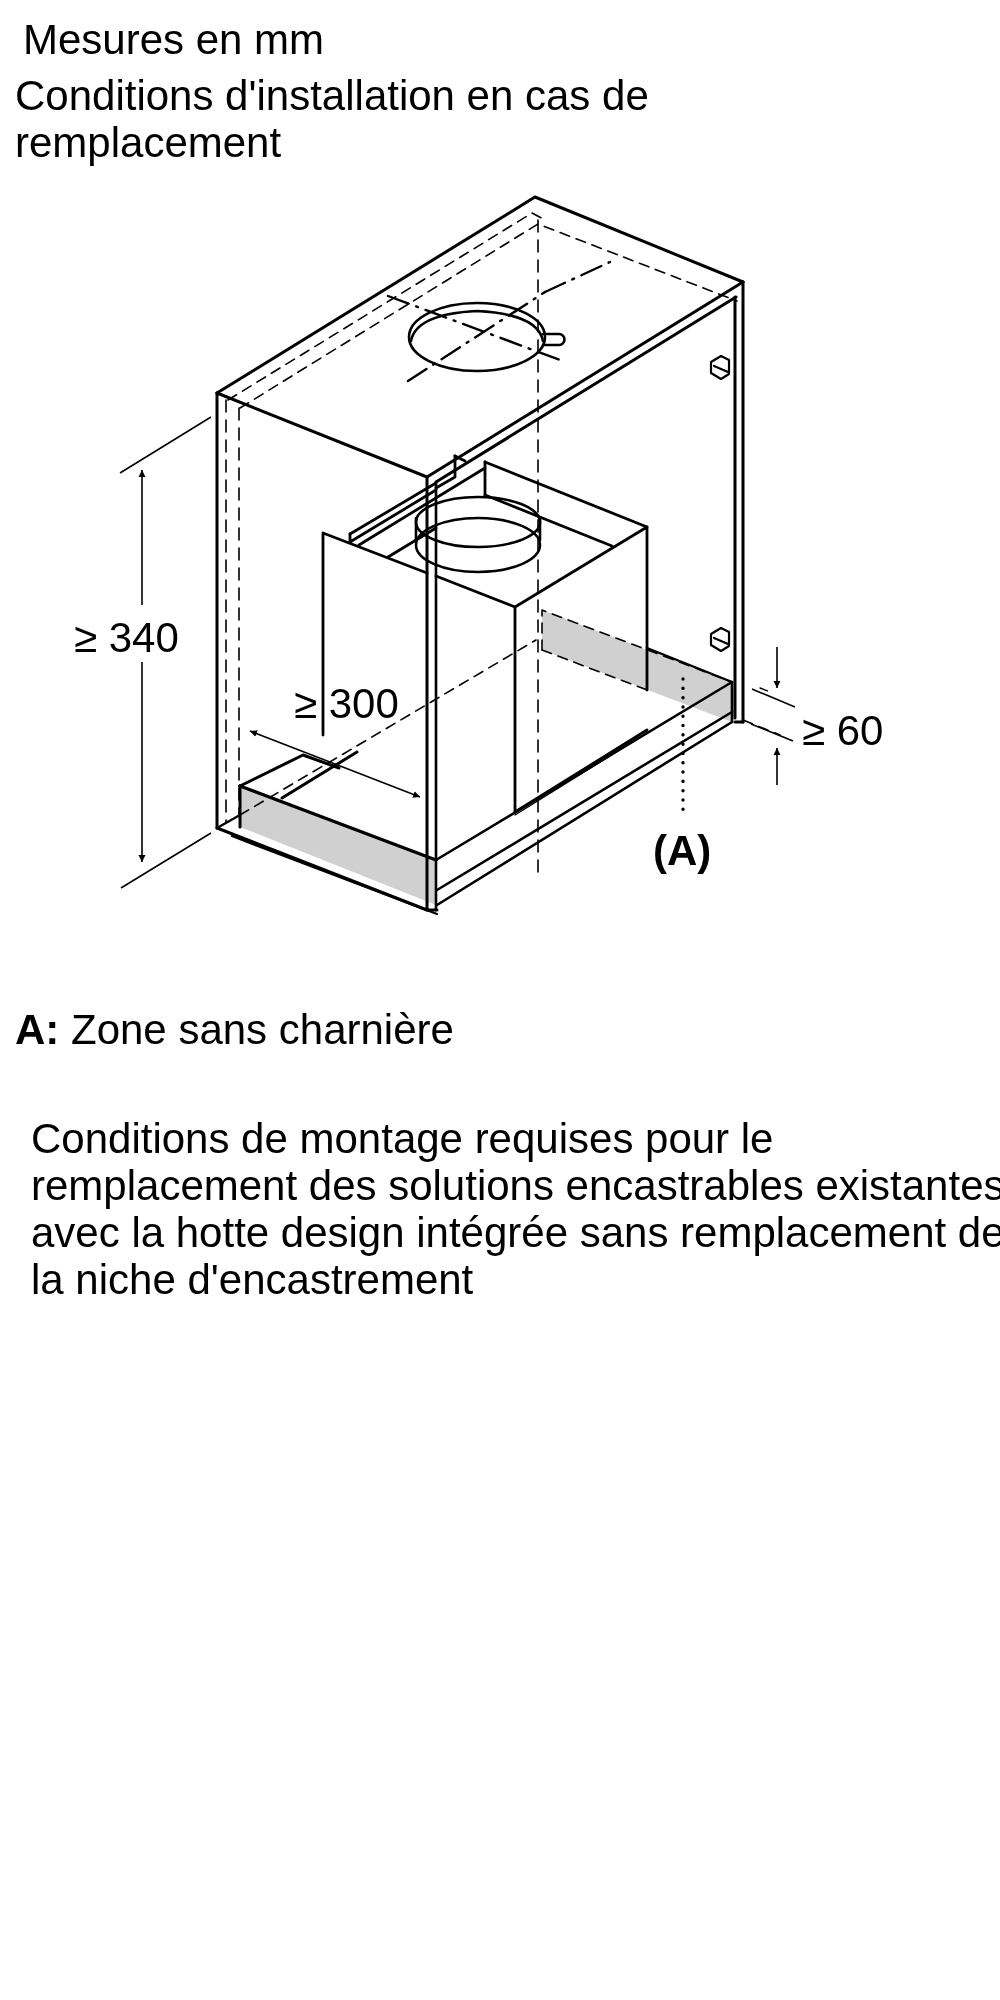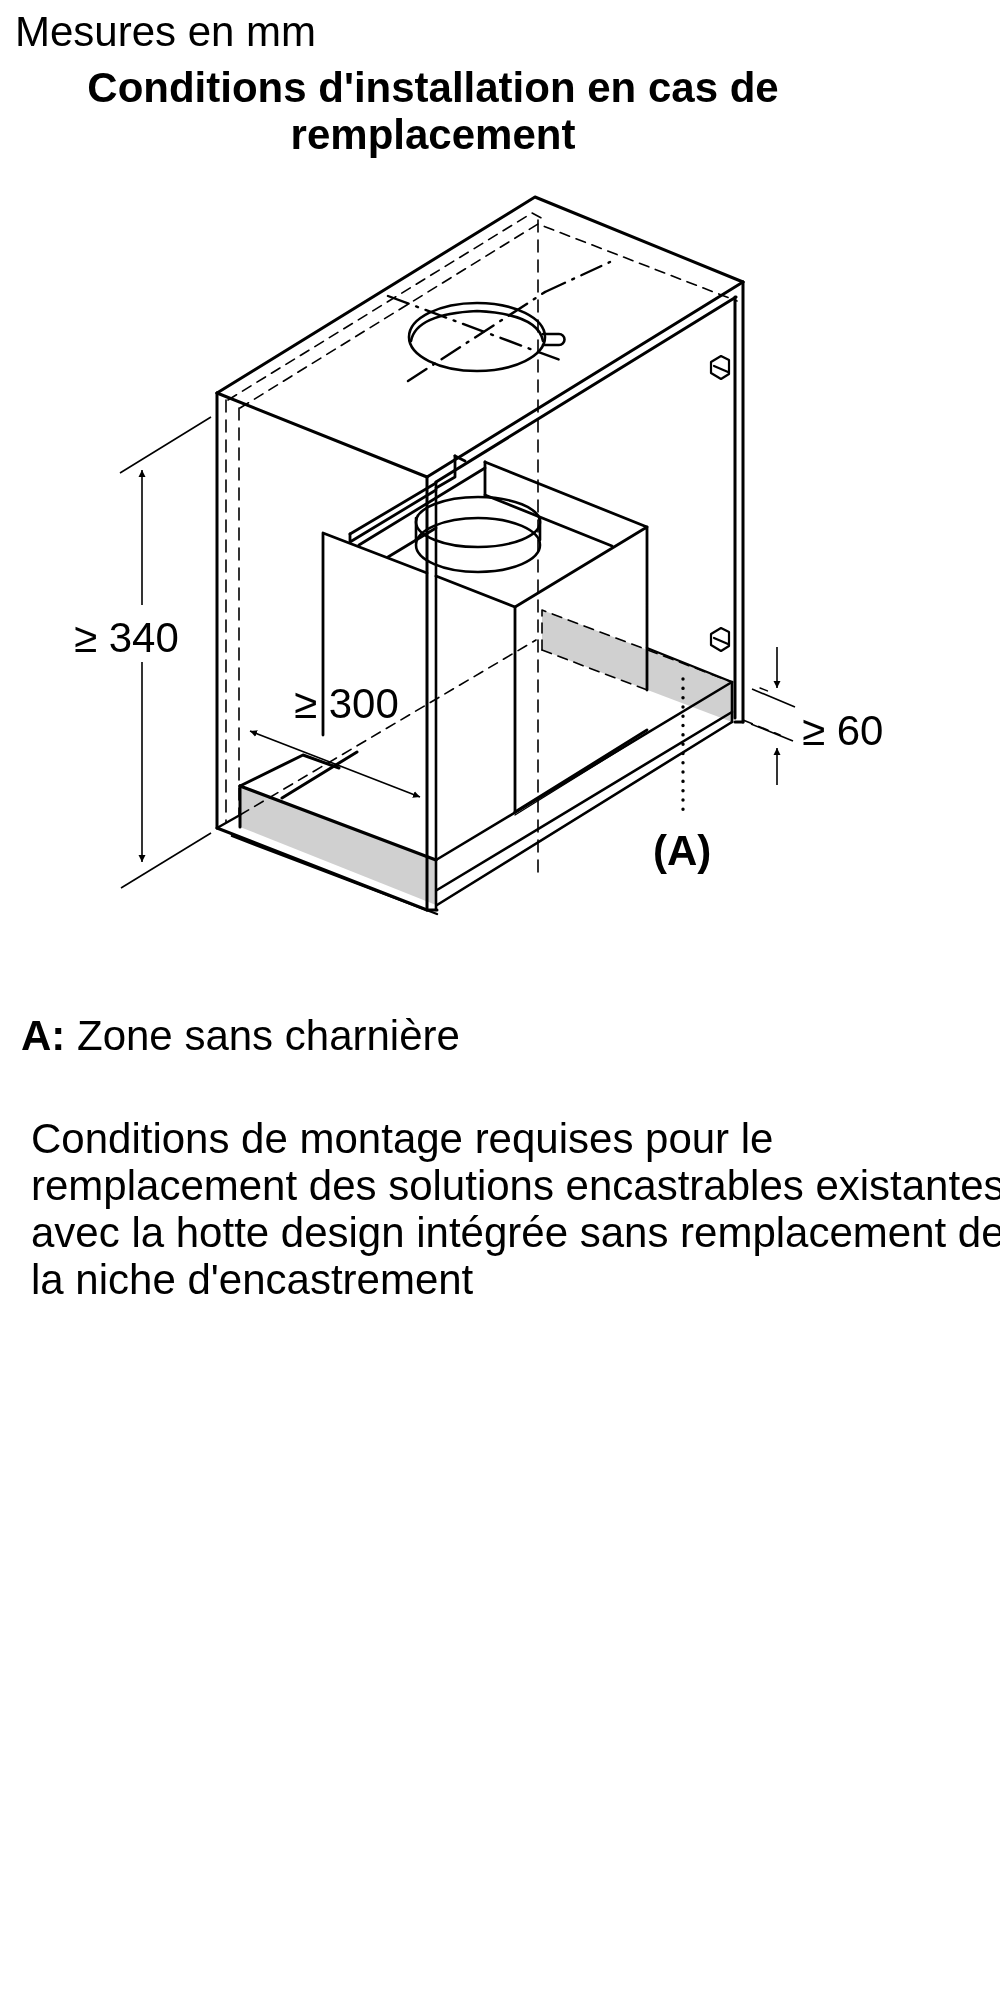--- a/index.html
+++ b/index.html
@@ -18,48 +18,47 @@
     .header {
       position: absolute;
       left: 15px;
       top: 8px;
       width: 980px;
     }
     .subtitle {
       font-size: 42px;
       line-height: 48px;
       font-weight: normal;
+      margin: 8px;
+    }
+    .title {
+      font-size: 42px;
+      line-height: 47px;
+      font-weight: normal;
       margin: 0;
-    }
-    .title {
-      font-size: 42px;
-      line-height: 47px;
-      font-weight: bold;
-      margin: 8px;
       width: 820px;
-      text-align: center;
     }
     .diagram {
       position: absolute;
       left: 0;
       top: 0;
       width: 1000px;
       height: 960px;
     }
     .diagram text {
       font-family: "Liberation Sans", sans-serif;
       fill: #000000;
     }
     .legend {
       position: absolute;
       left: 15px;
       top: 1006px;
       font-size: 42px;
       line-height: 48px;
-      margin: 6px;
+      margin: 0;
     }
     .legend .key {
       font-weight: bold;
     }
     .description {
       position: absolute;
       left: 15px;
       top: 1099px;
       width: 975px;
       font-size: 42px;

